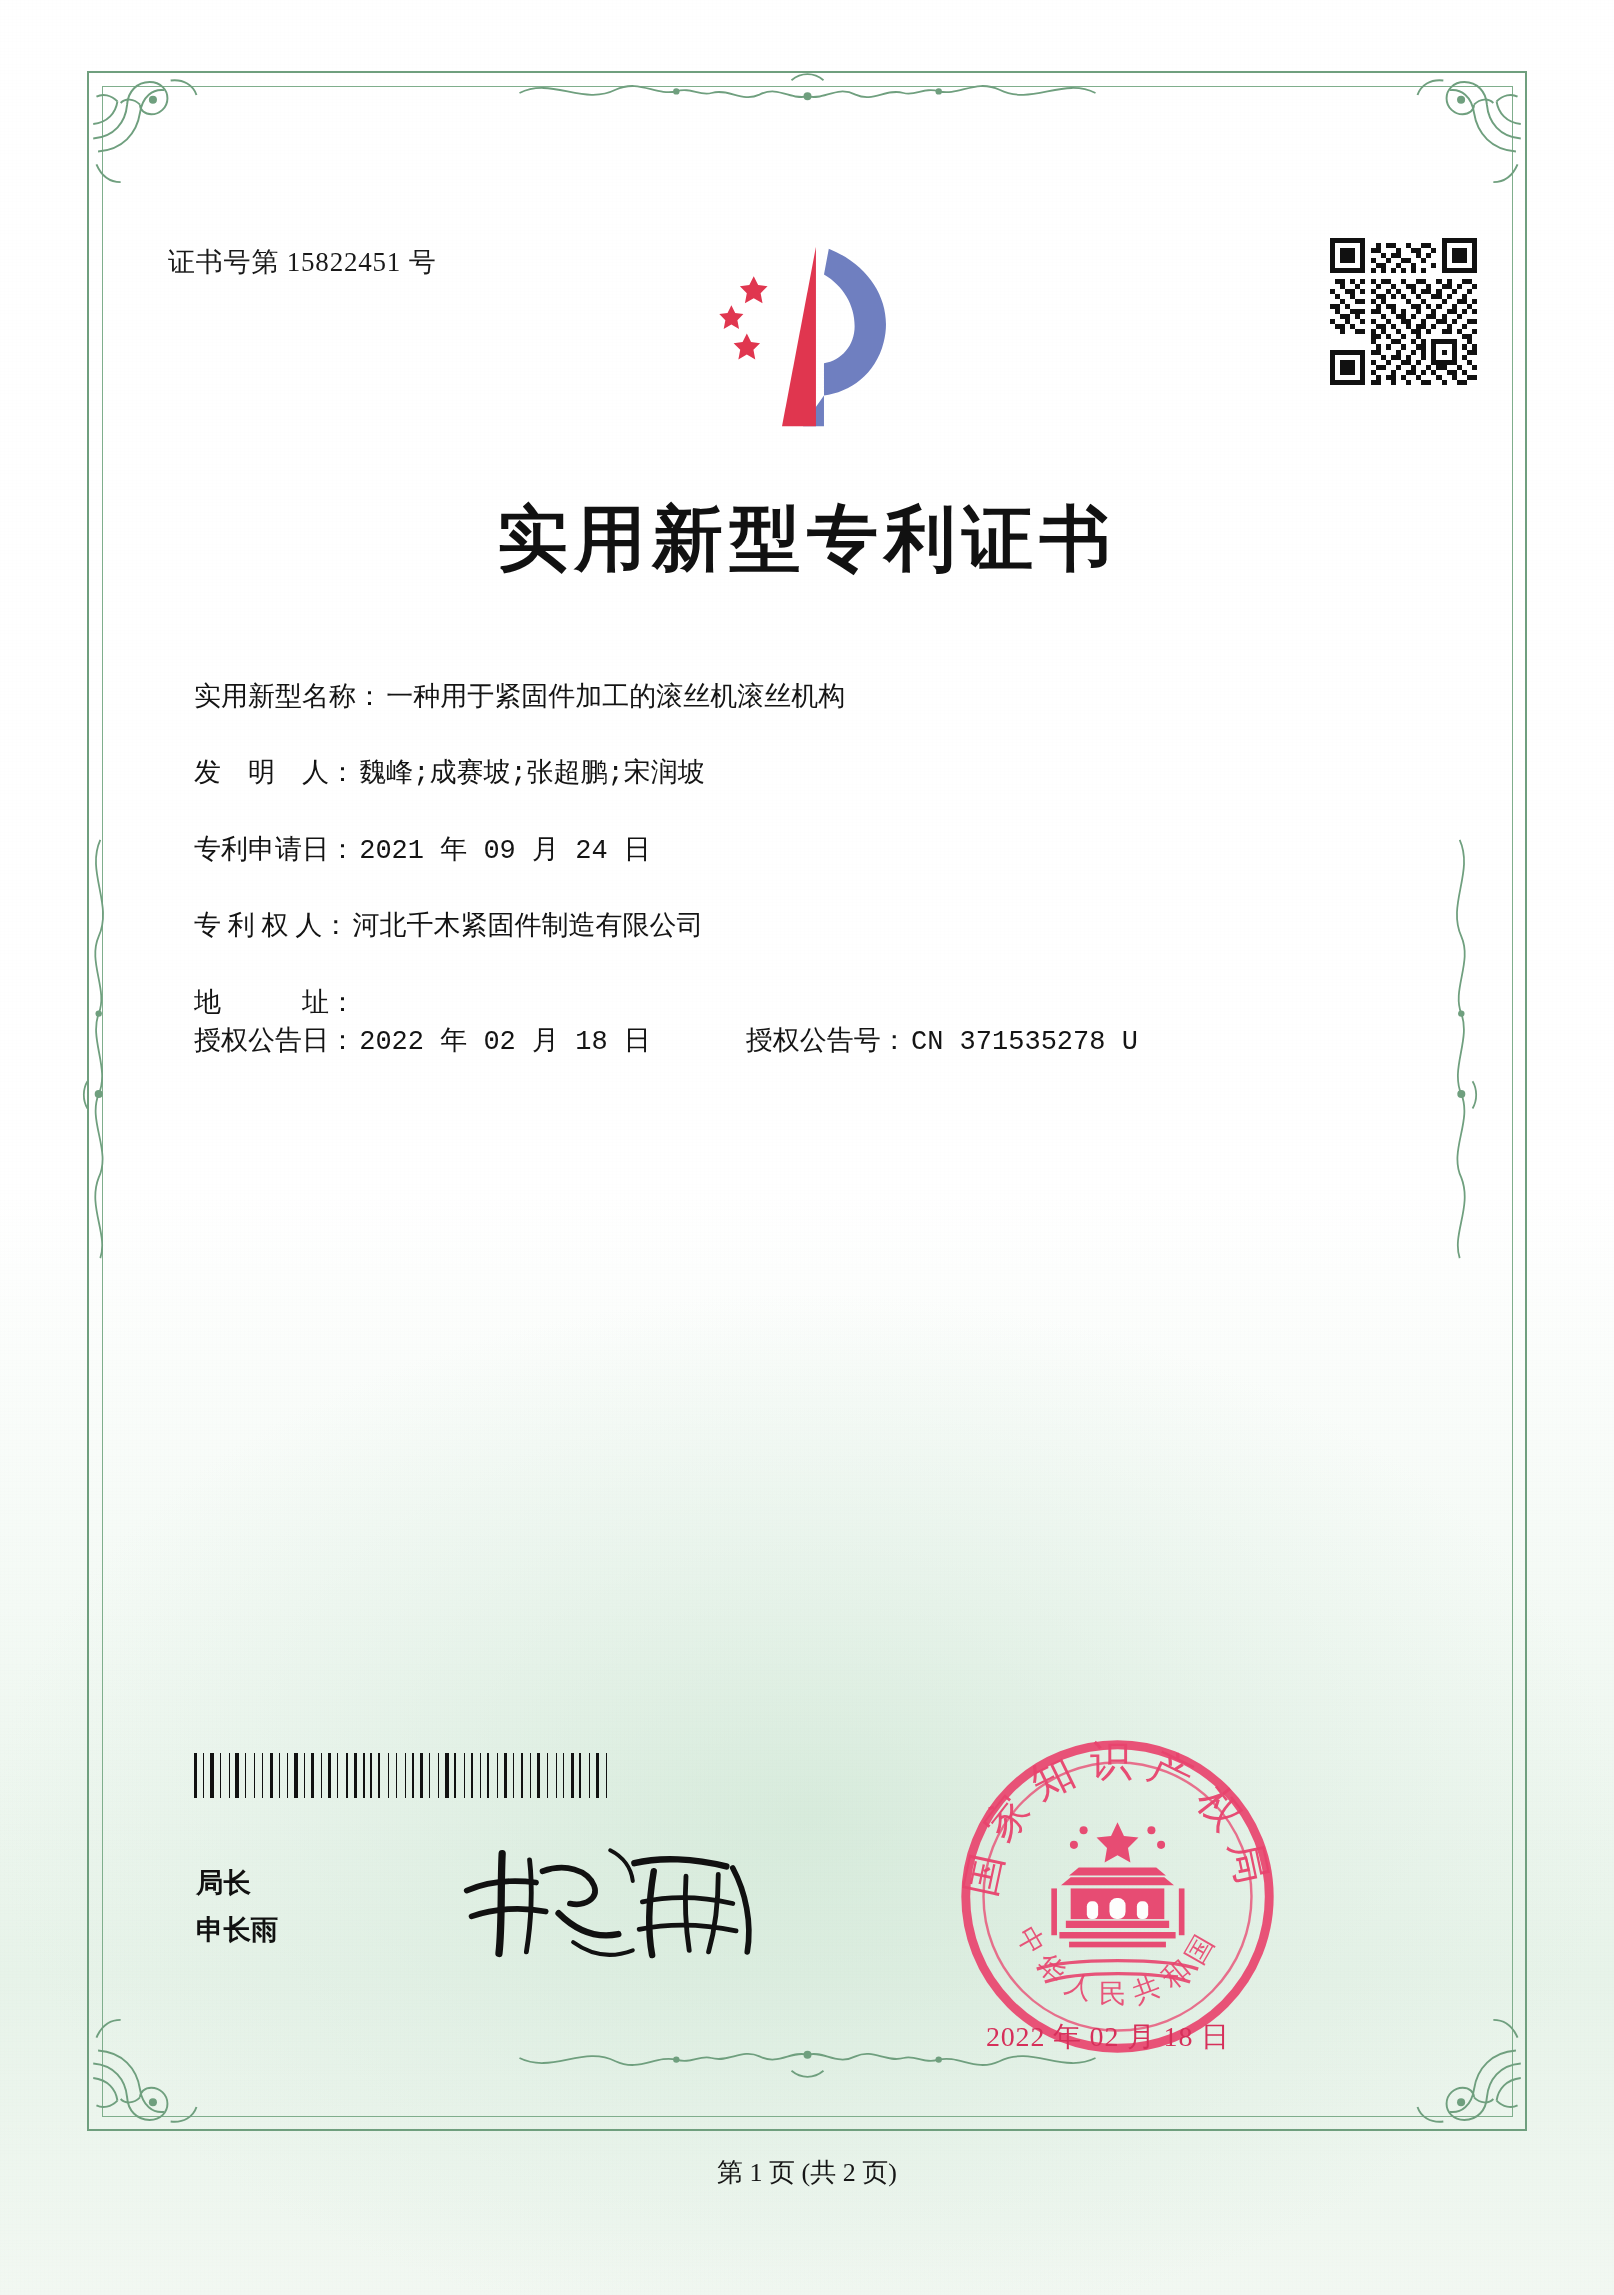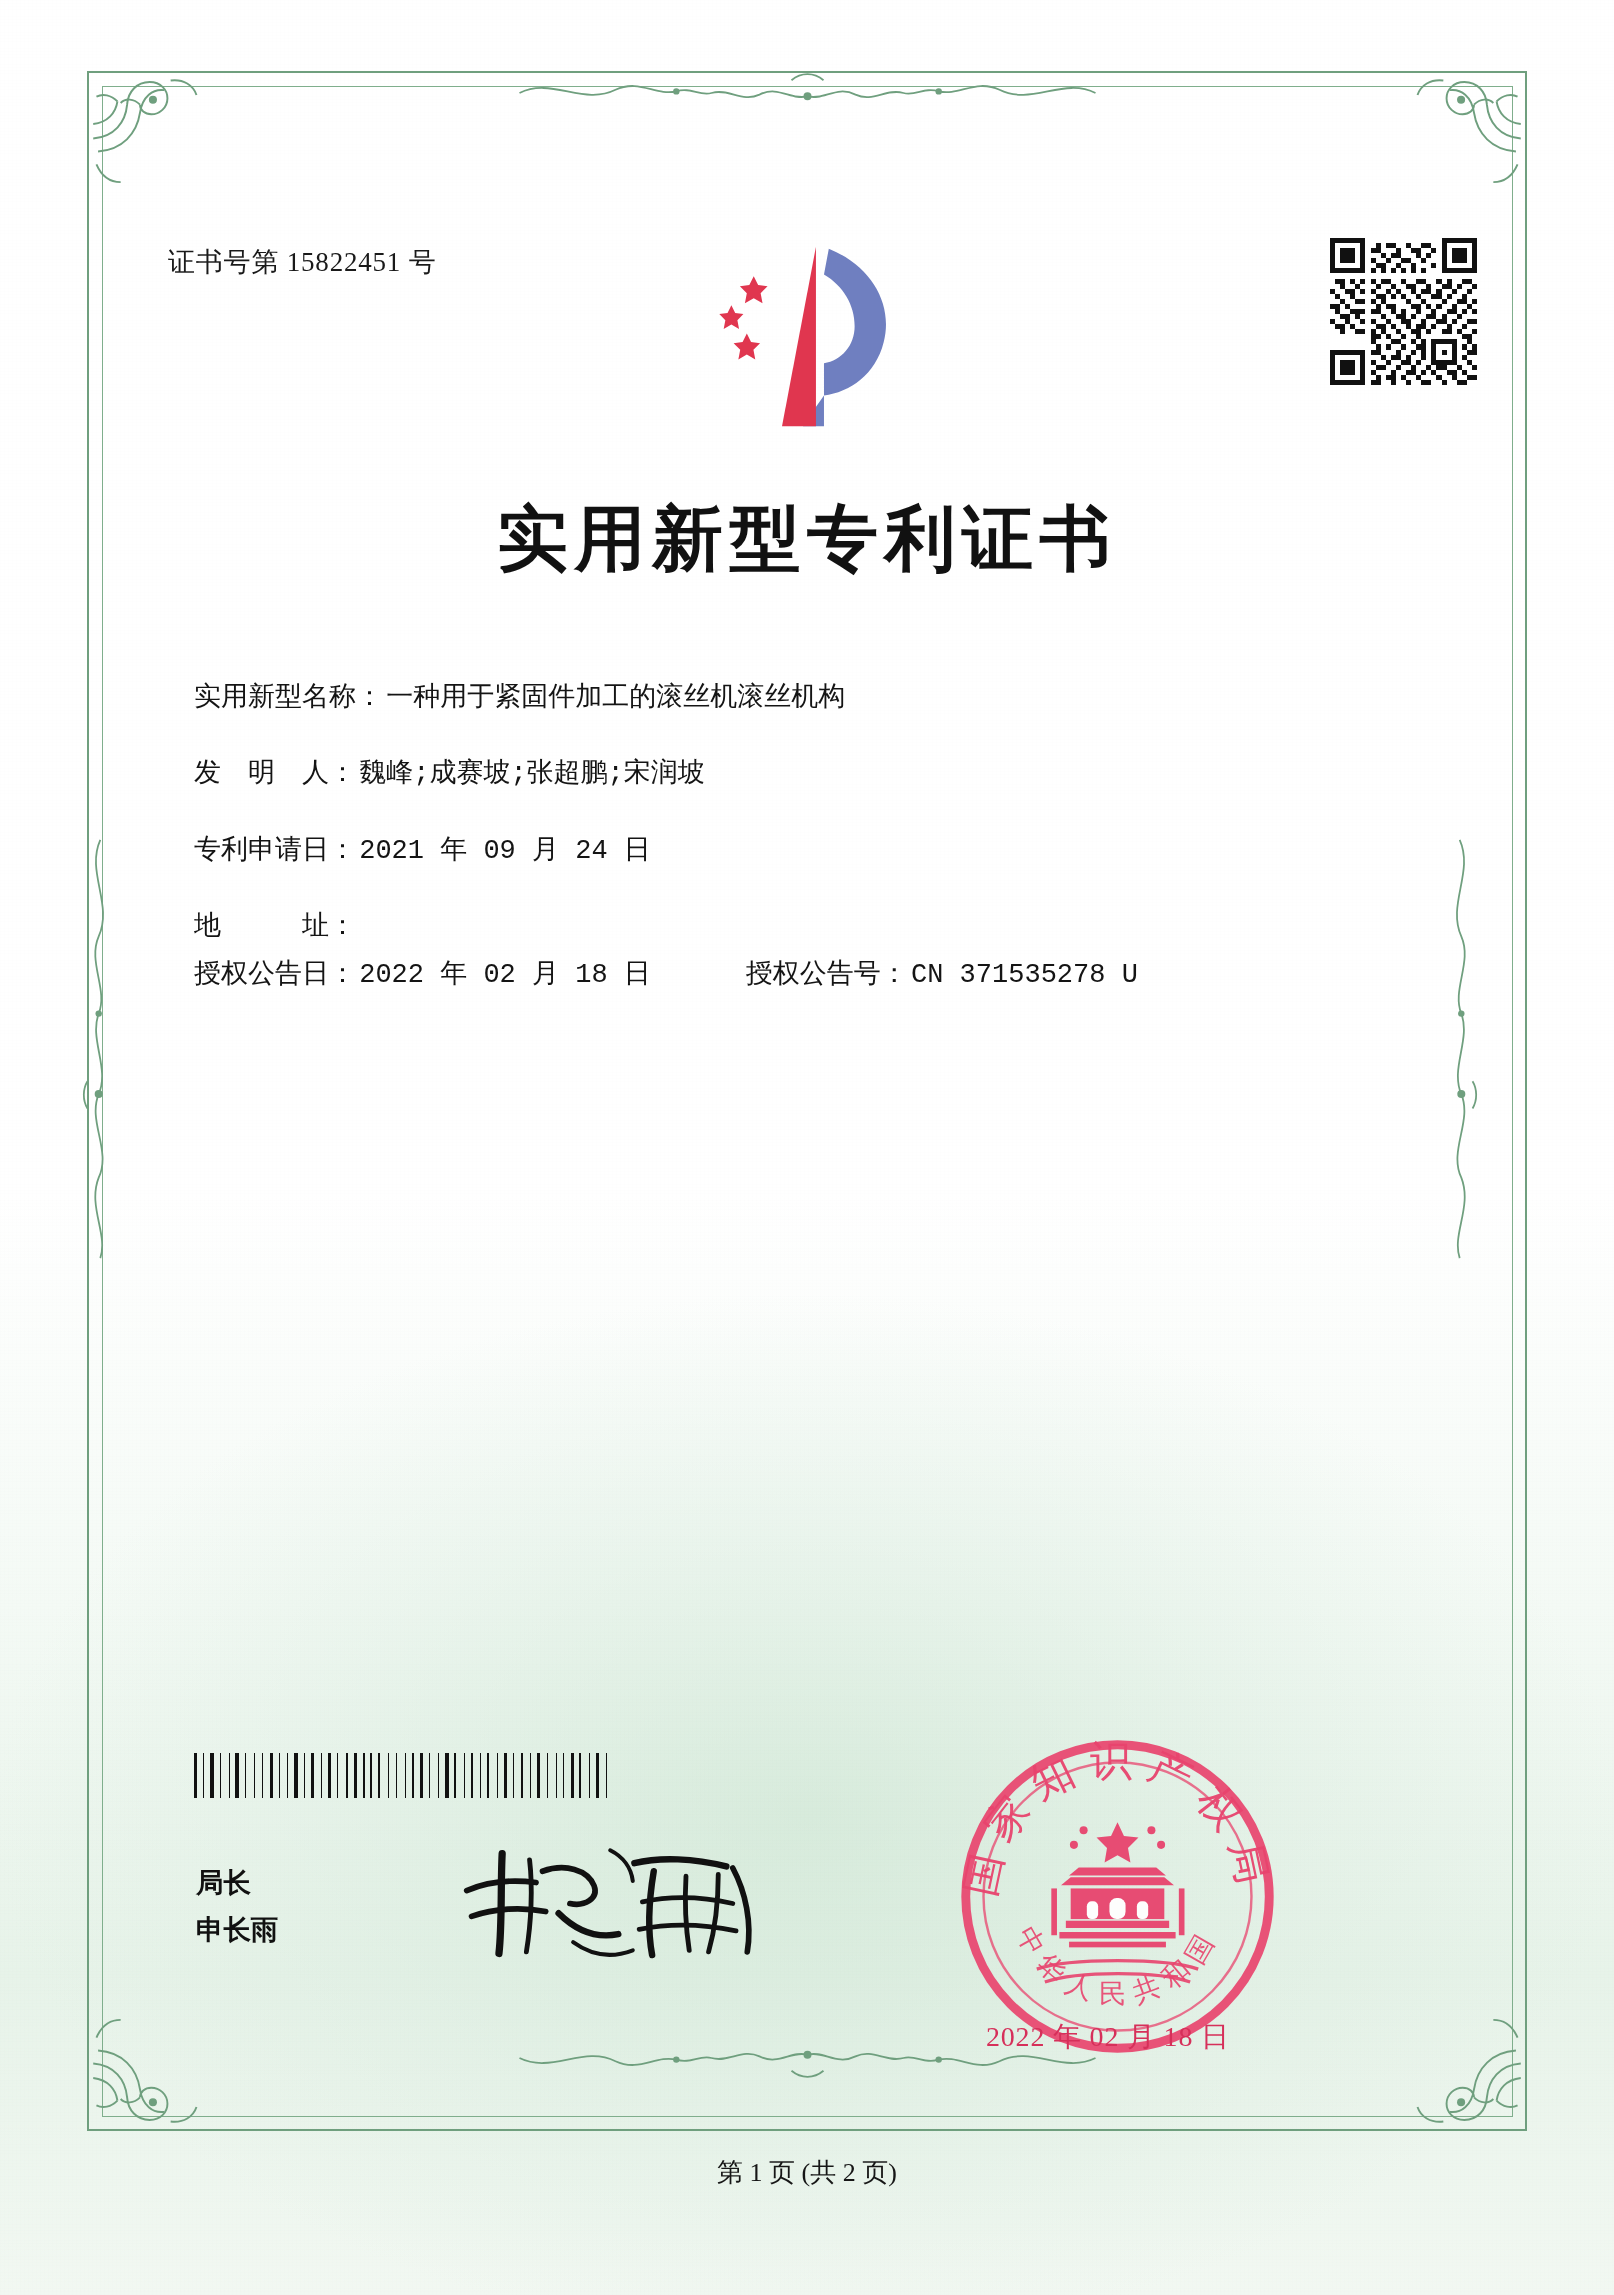--- a/index.html
+++ b/index.html
@@ -125,21 +125,21 @@
     white-space: nowrap;
   }
   .flabel {
     flex: 0 0 auto;
   }
   .fval {
     margin-left: 3.2px;
     white-space: nowrap;
     font-family: Liberation Mono, monospace;
   }
-  .frow.addr { align-items: flex-start; margin-bottom: 15px; }
+  .frow.addr { align-items: flex-start; margin-bottom: 6px; }
   .addr .fval {
     white-space: normal;
     max-width: 815px;
     line-height: 1.45;
   }
   .pubrow {
     display: flex;
     align-items: baseline;
     margin-bottom: 27.4px;
     white-space: nowrap;
@@ -584,20 +584,24 @@
       <span class="flabel">发　明　人：</span>
       <span class="fval">魏峰;成赛坡;张超鹏;宋润坡</span>
     </div>
 
 
     <div class="frow">
       <span class="flabel">专利申请日：</span>
       <span class="fval">2021 年 09 月 24 日</span>
     </div>
 
+    <div class="frow">
+      <span class="flabel">专 利 权 人：</span>
+      <span class="fval">河北千木紧固件制造有限公司</span>
+    </div>
 
     <div class="frow addr">
       <span class="flabel">地　　　址：</span>
     </div>
 
     <div class="pubrow">
       <span class="flabel">授权公告日：</span>
       <span class="fval">2022 年 02 月 18 日</span>
       <span class="gap"></span>
       <span class="flabel">授权公告号：</span>

